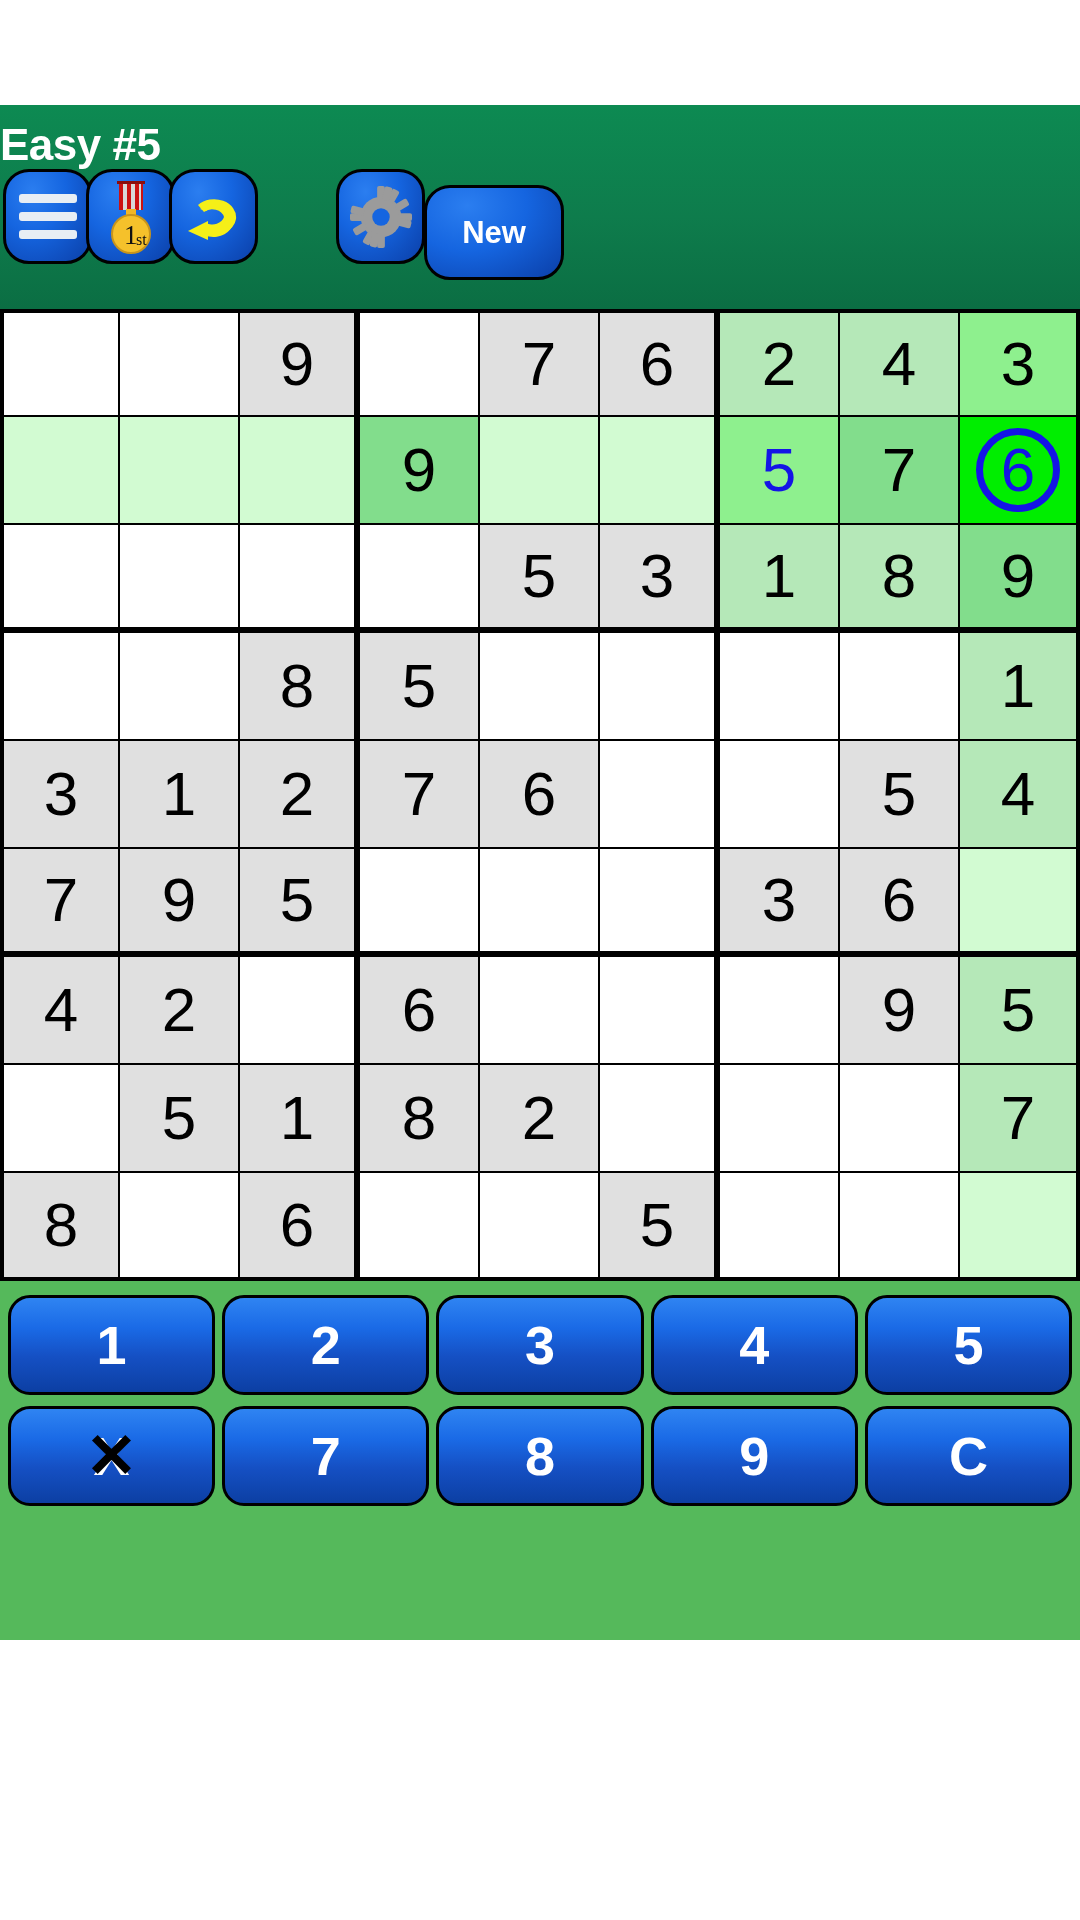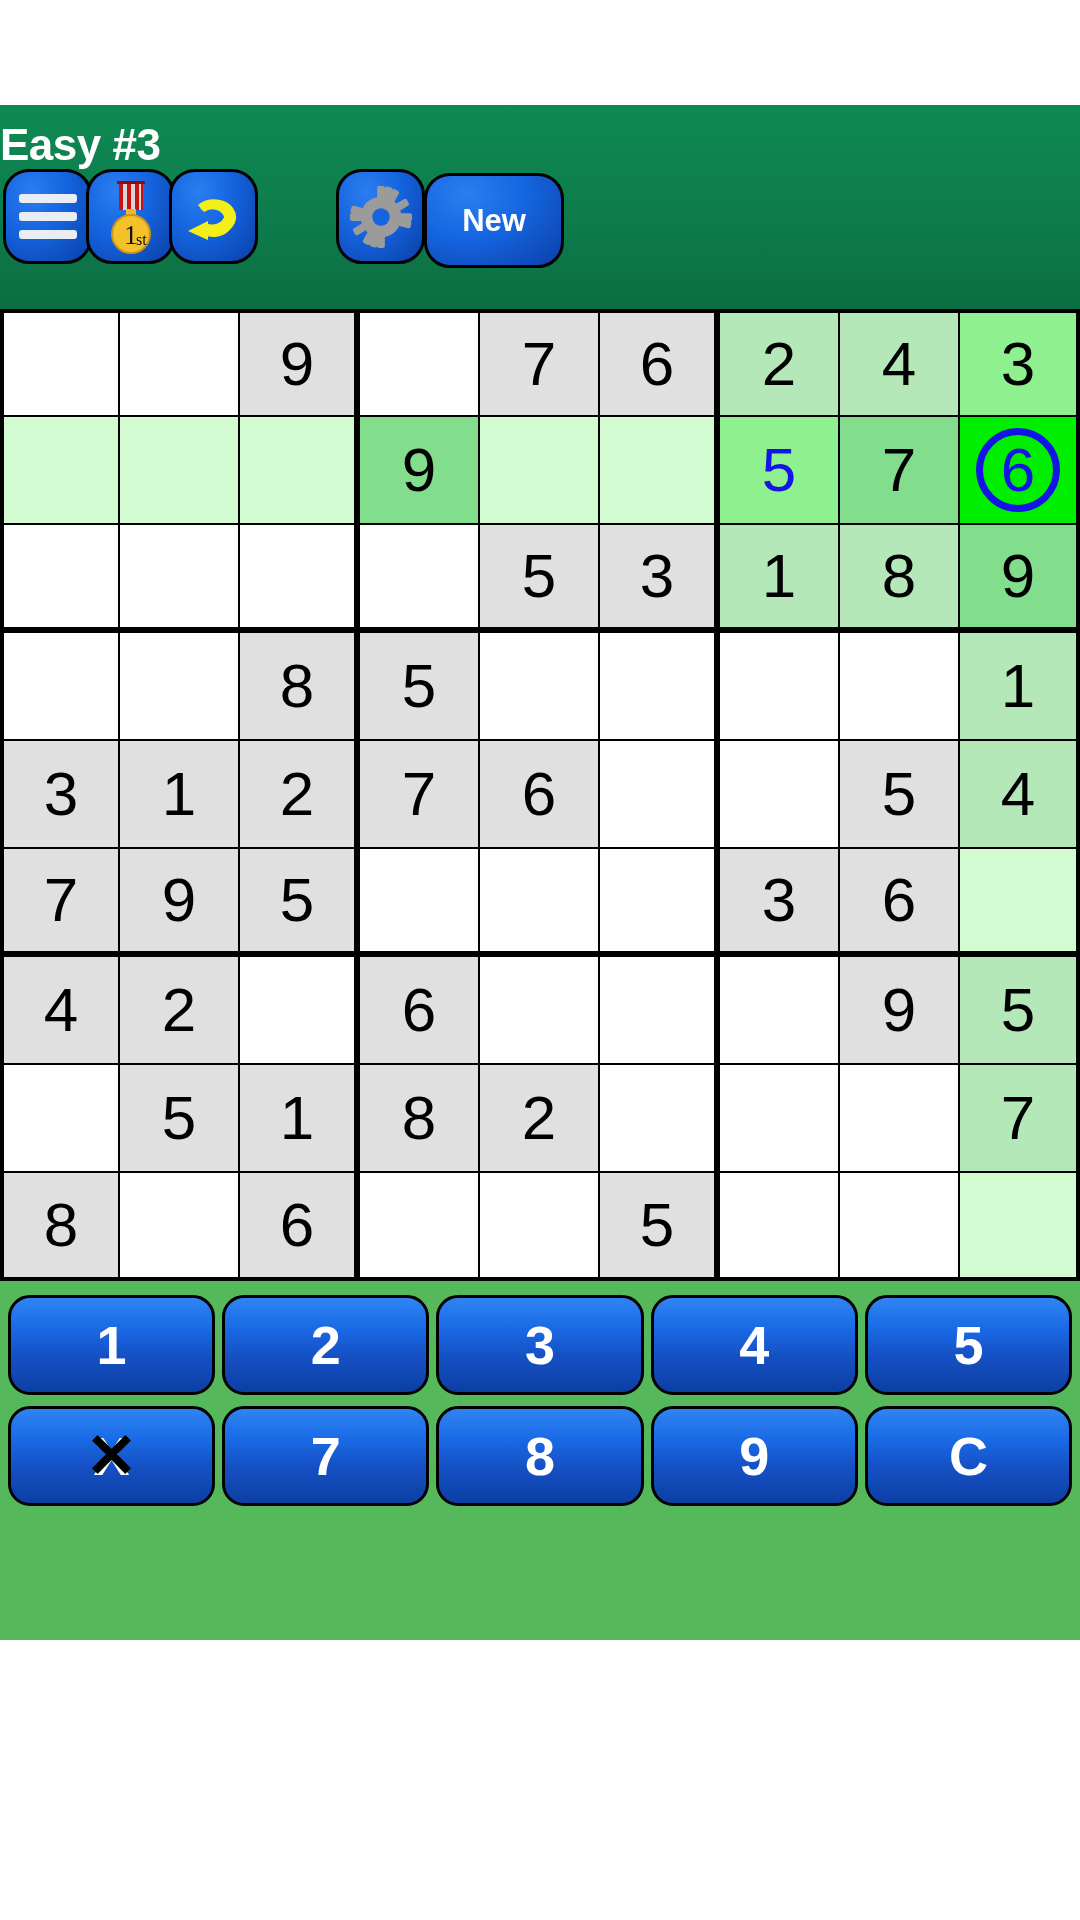--- a/index.html
+++ b/index.html
@@ -52,21 +52,21 @@
     align-items: center;
     justify-content: center;
     cursor: pointer;
   }
   #btn-menu  { left: 3px; }
   #btn-medal { left: 86px; }
   #btn-undo  { left: 169px; }
   #btn-gear  { left: 336px; }
   #btn-new {
     position: absolute;
-    top: 68px;
+    top: 80px;
     left: 424px;
     width: 140px;
     height: 95px;
     border: 3px solid #000000;
     border-radius: 26px;
     background: radial-gradient(ellipse at 30% 20%, #2b7ef0 0%, #1565e0 45%, #0b3fa8 100%);
     box-sizing: border-box;
     display: flex;
     align-items: center;
     justify-content: center;
@@ -186,21 +186,21 @@
     pointer-events: none;
   }
 </style>
 </head>
 <body>
 
 <div id="top-blank"></div>
 
 <div id="appbar">
 
-  <div id="app-title">Easy #3</div>
+  <div id="app-title">Easy #5</div>
 
   <div class="tool-btn" id="btn-menu">
     <span class="hamburger-lines">
       <div></div>
         <div></div>
         <div></div>
     </span>
   </div>
 
   <div class="tool-btn" id="btn-medal">

